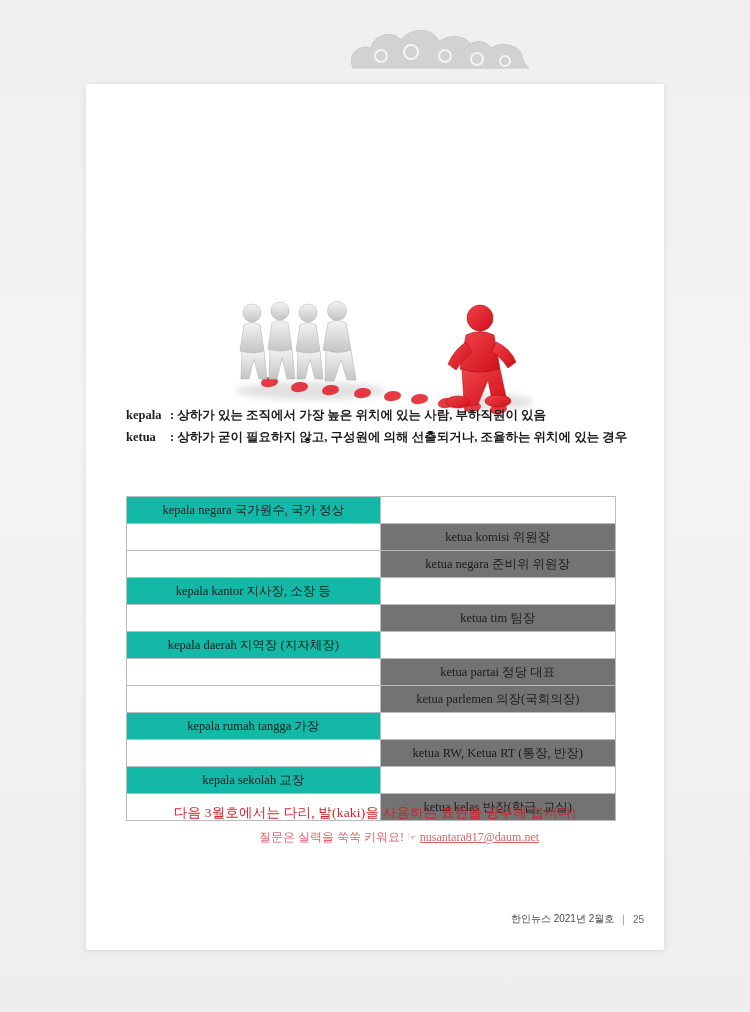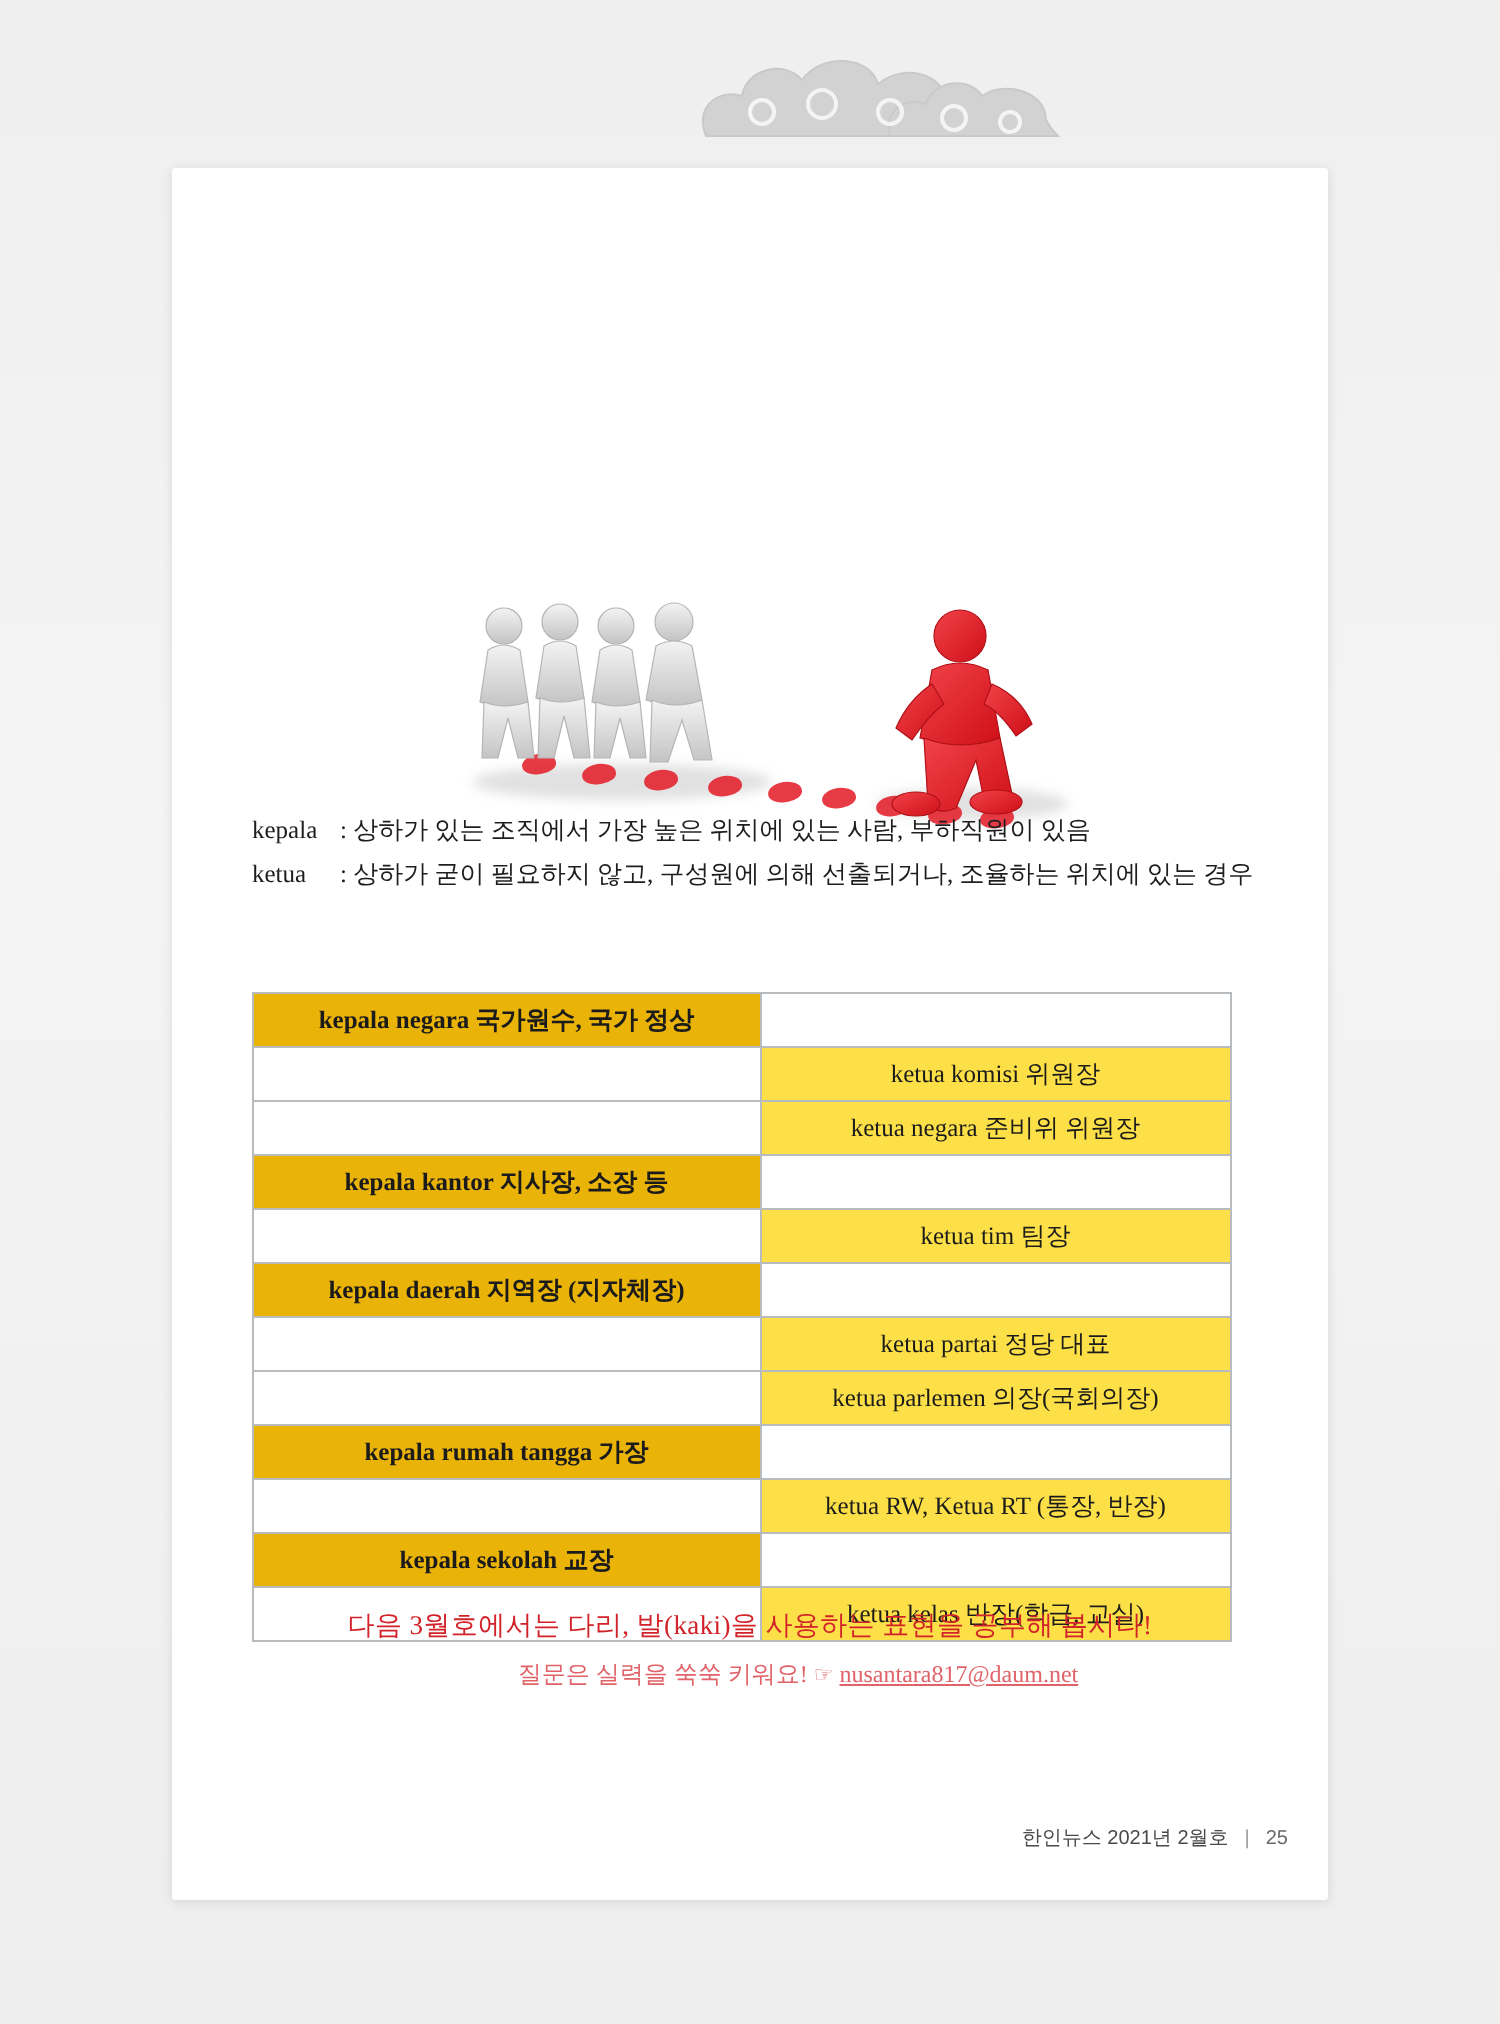--- a/index.html
+++ b/index.html
@@ -84,20 +84,21 @@
   
   .defs {
     position: absolute;
     left: 40px;
     top: 320px;
     width: 505px;
     font-size: 12.5px;
     line-height: 22px;
     color: #1d1d1d;
     font-family: "Liberation Serif", serif;
+    font-weight: bold;
   }
   .defs .row {
     white-space: nowrap;
   }
   .defs .term {
     display: inline-block;
     min-width: 44px;
   }
   
   .tbl-wrap {
@@ -115,26 +116,25 @@
     border: 1px solid #b9bcbe;
     height: 24px;
     font-size: 12.5px;
     text-align: center;
     vertical-align: middle;
     padding: 1px 4px;
     color: #1b1b1b;
     font-family: "Liberation Serif", serif;
   }
   td.kepala {
-    background: #eab308;
+    background: #14b8a6;
     width: 50%;
-    font-weight: bold;
   }
   td.ketua {
-    background: #fde047;
+    background: #737373;
     width: 50%;
   }
   td.empty {
     background: #ffffff;
   }
   
   .notes {
     position: absolute;
     left: 0;
     top: 720px;

